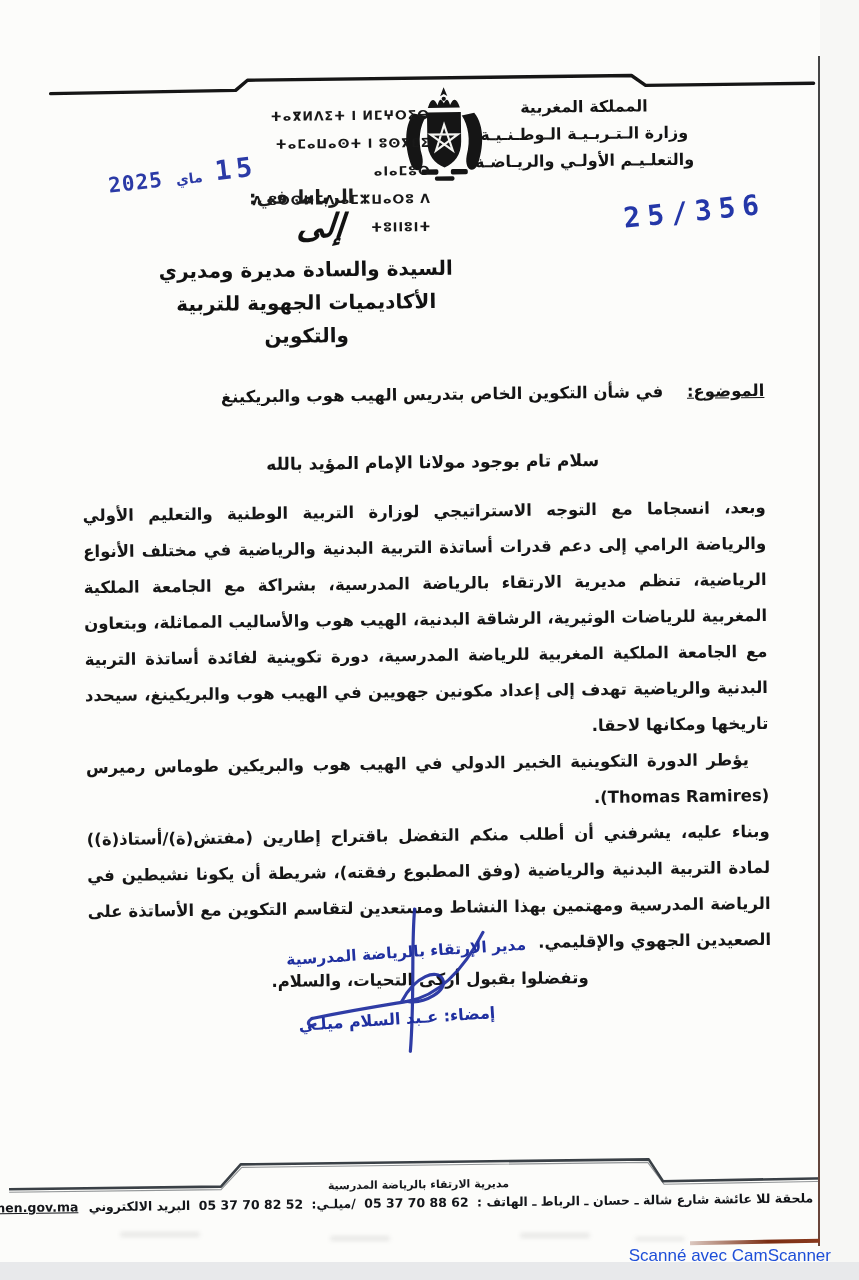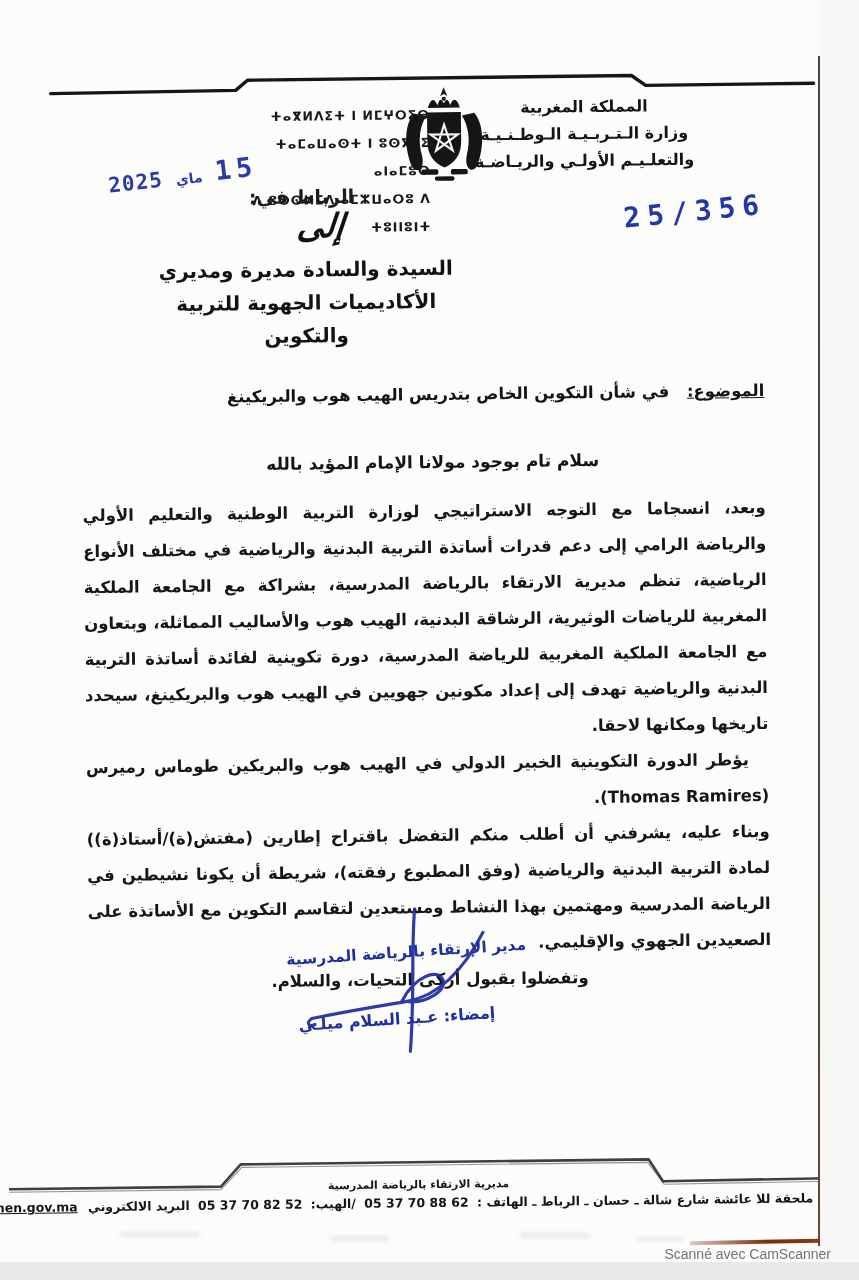--- a/index.html
+++ b/index.html
@@ -45,21 +45,21 @@
   .addressee{
     position:absolute;top:252px;left:136px;width:344px;text-align:center;
     direction:rtl;font-weight:bold;font-size:20px;line-height:33px;color:#121212;
   }
 
   
   .subject{
     position:absolute;top:385px;right:94px;left:88px;direction:rtl;text-align:right;
     font-weight:bold;font-size:16.5px;color:#141414;
   }
-  .subject .label{text-decoration:underline;margin-left:12px;}
+  .subject .label{text-decoration:underline;margin-left:18px;}
   .salutation{
     position:absolute;top:452px;left:100px;right:94px;text-align:center;
     direction:rtl;font-weight:bold;font-size:17px;color:#141414;
   }
 
   
   .body-text{
     position:absolute;top:494px;left:82px;right:94px;direction:rtl;
     font-weight:bold;font-size:16.5px;line-height:36px;text-align:justify;color:#161616;
   }
@@ -99,21 +99,21 @@
   }
   .outside-right{position:absolute;top:0;left:820px;right:0;height:1262px;background:#f7f7f5;}
   .smudge{position:absolute;background:rgba(60,60,60,0.10);filter:blur(2px);border-radius:3px;}
   .edge-bottom-line{
     position:absolute;top:1240px;left:690px;width:130px;height:4px;
     background:linear-gradient(90deg,rgba(122,45,18,0.25),#7a2d12 60%,#8a3a1e);
     transform:rotate(-1.2deg);
   }
   .cam-label{
     position:absolute;top:1246px;right:28px;
-    font-family:"Liberation Sans",sans-serif;font-size:14px;color:#737373;
+    font-family:"Liberation Sans",sans-serif;font-size:17px;color:#1d4ed8;
   }
   .bottom-strip{position:absolute;left:0;right:0;bottom:0;height:18px;background:#e8e9eb;}
 </style>
 </head>
 <body>
 
 <div class="canvas">
 
   <div class="content">
 
@@ -191,21 +191,21 @@
 
     <svg class="footer-rule" width="859" height="50" viewBox="0 0 859 50">
       <polyline points="0,38 212,38 232,16 640,16 654,38 832,37" fill="none" stroke="#3a4046" stroke-width="2.6" stroke-linejoin="round"></polyline>
       <polyline points="0,41 212,41 233,19 639,19 655,41 832,40" fill="none" stroke="#3a4046" stroke-width="1.1" opacity="0.55" stroke-linejoin="round"></polyline>
     </svg>
 
     <div class="footer-line1">مديرية الارتقاء بالرياضة المدرسية</div>
     <div class="footer-line2">
       <span>ملحقة للا عائشة شارع شالة ـ حسان ـ الرباط ـ الهاتف :</span>
       <span class="num">05 37 70 88 62</span>
-      <span>/الهيب:</span>
+      <span>/ميلـي:</span>
       <span class="num">05 37 70 82 52</span>
       <span>البريد الالكتروني</span>
       <span class="email">dpss@men.gov.ma</span>
     </div>
 
   </div>
 
   <div class="outside-right"></div>
   <div class="edge-right"></div>
 

